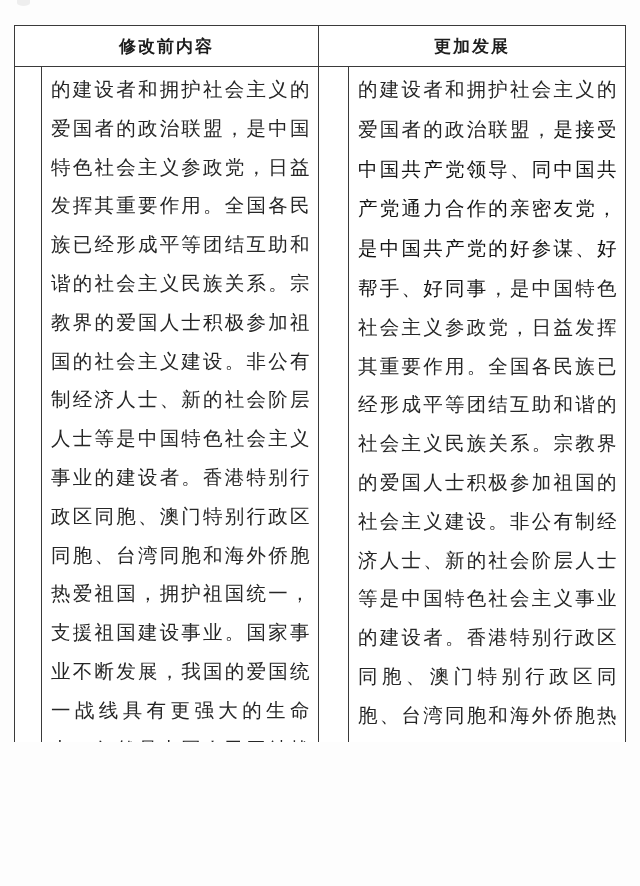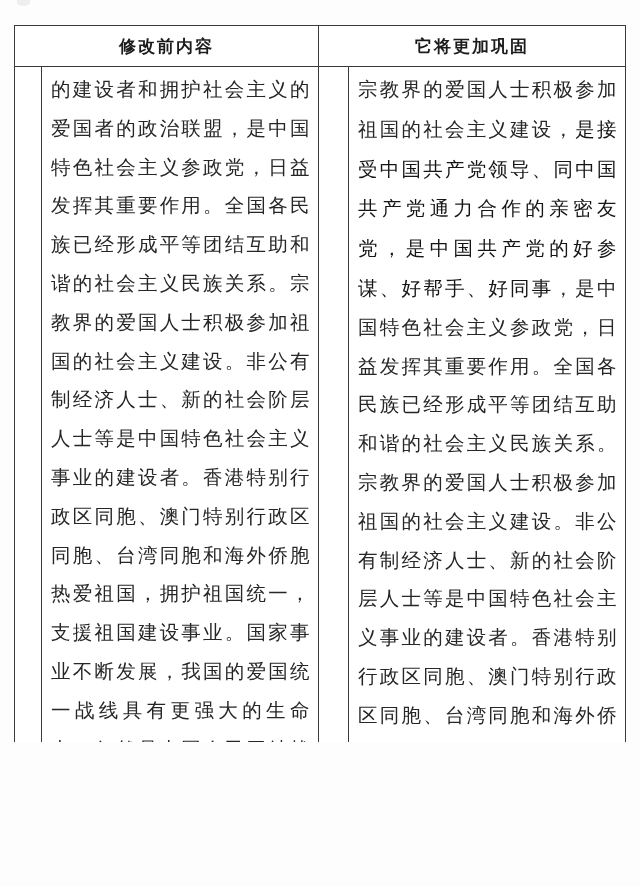--- a/index.html
+++ b/index.html
@@ -90,34 +90,34 @@
   <table class="diff-table">
     <colgroup>
       <col class="gutter-l">
       <col class="content-l">
       <col class="gutter-r">
       <col class="content-r">
     </colgroup>
     <thead>
       <tr>
         <th class="head-cell" colspan="2">修改前内容</th>
-        <th class="head-cell" colspan="2">它将更加巩固</th>
+        <th class="head-cell" colspan="2">更加发展</th>
       </tr>
     </thead>
     <tbody>
       <tr>
         <td class="body-cell"></td>
         <td class="body-cell">
           <div class="cell-clip">
             <div class="cell-text"><span class="seg-normal">的建设者和拥护社会主义的爱国者的政治联盟，是中国特色社会主义参政党，日益发挥其重要作用。全国各民族已经形成平等团结互助和谐的社会主义民族关系。宗教界的爱国人士积极参加祖国的社会主义建设。非公有制经济人士、新的社会阶层人士等是中国特色社会主义事业的建设者。香港特别行政区同胞、澳门特别行政区同胞、台湾同胞和海外侨胞热爱祖国，拥护祖国统一，支援祖国建设事业。国家事业不断发展，我国的爱国统一战线具有更强大的生命力，仍然是中国人民团结战斗、建设祖国和统一祖国的一个重要法宝，它将更加巩固，更加发展。</span></div>
           </div>
         </td>
         <td class="body-cell"></td>
         <td class="body-cell">
           <div class="cell-clip">
-            <div class="cell-text"><span class="seg-normal">宗教界的爱国人士积极参加祖国的社会主义建设，</span><span class="seg-added">是接受中国共产党领导、同中国共产党通力合作的亲密友党，是中国共产党的好参谋、好帮手、好同事</span><span class="seg-normal">，是中国特色社会主义参政党，日益发挥其重要作用。全国各民族已经形成平等团结互助和谐的社会主义民族关系。宗教界的爱国人士积极参加祖国的社会主义建设。非公有制经济人士、新的社会阶层人士等是中国特色社会主义事业的建设者。香港特别行政区同胞、澳门特别行政区同胞、台湾同胞和海外侨胞热爱祖国，拥护祖国统一，支援祖国建设事业。国家事业不断发展，我国的爱国统一战线具有更强大的生命力，仍然是中国人民团结</span></div>
+            <div class="cell-text"><span class="seg-normal">的建设者和拥护社会主义的爱国者的政治联盟，</span><span class="seg-added">是接受中国共产党领导、同中国共产党通力合作的亲密友党，是中国共产党的好参谋、好帮手、好同事</span><span class="seg-normal">，是中国特色社会主义参政党，日益发挥其重要作用。全国各民族已经形成平等团结互助和谐的社会主义民族关系。宗教界的爱国人士积极参加祖国的社会主义建设。非公有制经济人士、新的社会阶层人士等是中国特色社会主义事业的建设者。香港特别行政区同胞、澳门特别行政区同胞、台湾同胞和海外侨胞热爱祖国，拥护祖国统一，支援祖国建设事业。国家事业不断发展，我国的爱国统一战线具有更强大的生命力，仍然是中国人民团结</span></div>
           </div>
         </td>
       </tr>
     </tbody>
   </table>
 
 </div>
 
 </body></html>

